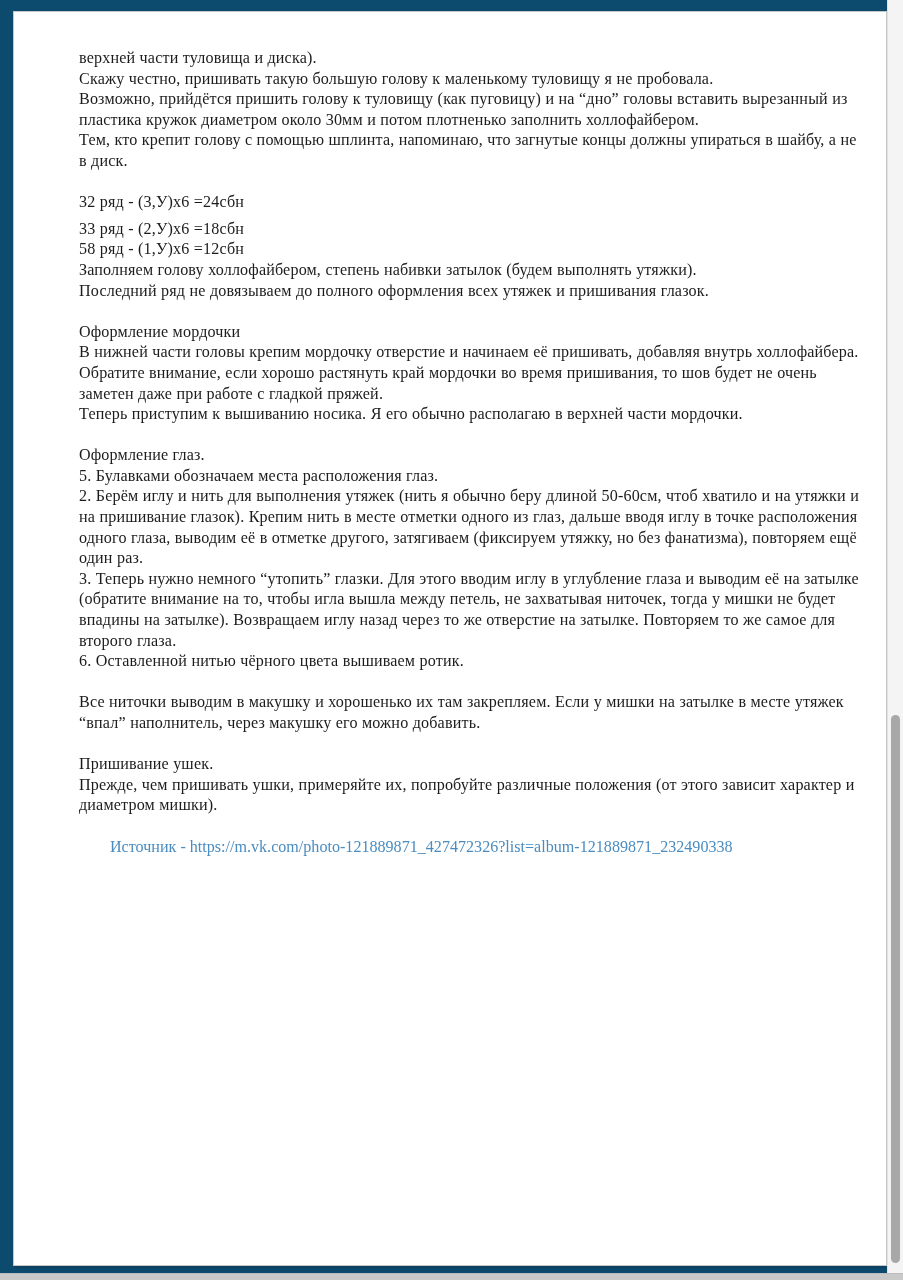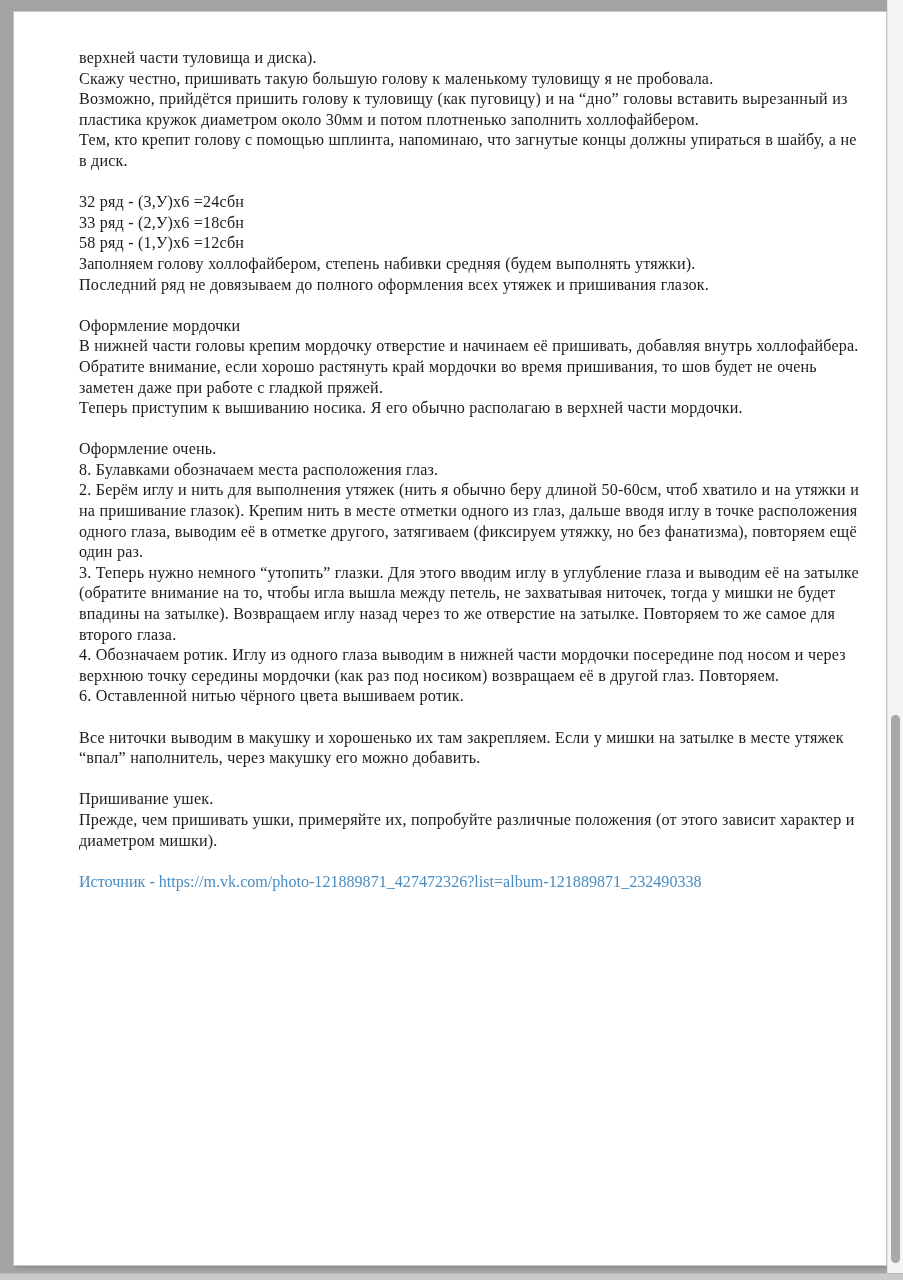--- a/index.html
+++ b/index.html
@@ -14,21 +14,21 @@
     font-family: "Liberation Serif", "DejaVu Serif", serif;
   }
 
   
   #viewer {
     position: absolute;
     left: 0;
     top: 0;
     width: 903px;
     height: 1280px;
-    background: #a3a3a3;
+    background: #0c4a6e;
     overflow: hidden;
   }
 
   
   #page {
     position: absolute;
     left: 14px;
     top: 12px;
     width: 872px;
     height: 1253px;
@@ -61,20 +61,21 @@
   .gap {
     height: 20.6px;
   }
 
   .link {
     color: #4a8cc0;
     font-size: 16.1px;
     line-height: 20.6px;
     text-decoration: none;
     display: inline-block;
+    margin-left: 31px;
   }
 
   
   #scroll-track {
     position: absolute;
     right: 0;
     top: 0;
     width: 15px;
     height: 1280px;
     background: #f4f4f4;
@@ -115,45 +116,44 @@
         <p class="para" style="color: rgb(28, 28, 28);">Скажу честно, пришивать такую большую голову к маленькому туловищу я не пробовала.</p>
         <p class="para" style="color: rgb(28, 28, 28);">Возможно, прийдётся пришить голову к туловищу (как пуговицу) и на “дно” головы вставить вырезанный из пластика кружок диаметром около 30мм и потом плотненько заполнить холлофайбером.</p>
         <p class="para" style="color: rgb(28, 28, 28);">Тем, кто крепит голову с помощью шплинта, напоминаю, что загнутые концы должны упираться в шайбу, а не в диск.</p>
       </div>
 
       <div class="gap"></div>
 
       
       <div>
         <p class="para" style="color: rgb(28, 28, 28);">32 ряд - (3,У)х6 =24сбн</p>
-        <p class="para" style="color: rgb(28, 28, 28);">33 ряд - (2,У)х6 =18сбн</p>
+        <p class="para" style="color: rgb(28, 28, 28); margin-top: 6px;">33 ряд - (2,У)х6 =18сбн</p>
         <p class="para" style="color: rgb(28, 28, 28);">58 ряд - (1,У)х6 =12сбн</p>
-        <p class="para" style="color: rgb(28, 28, 28);">Заполняем голову холлофайбером, степень набивки средняя (будем выполнять утяжки).</p>
+        <p class="para" style="color: rgb(28, 28, 28);">Заполняем голову холлофайбером, степень набивки затылок (будем выполнять утяжки).</p>
         <p class="para" style="color: rgb(28, 28, 28);">Последний ряд не довязываем до полного оформления всех утяжек и пришивания глазок.</p>
       </div>
 
       <div class="gap"></div>
 
       
       <div>
         <p class="para" style="color: rgb(28, 28, 28);">Оформление мордочки</p>
         <p class="para" style="color: rgb(28, 28, 28);">В нижней части головы крепим мордочку отверстие и начинаем её пришивать, добавляя внутрь холлофайбера.</p>
         <p class="para" style="color: rgb(28, 28, 28);">Обратите внимание, если хорошо растянуть край мордочки во время пришивания, то шов будет не очень заметен даже при работе с гладкой пряжей.</p>
         <p class="para" style="color: rgb(28, 28, 28);">Теперь приступим к вышиванию носика. Я его обычно располагаю в верхней части мордочки.</p>
       </div>
 
       <div class="gap"></div>
 
       
       <div>
-        <p class="para" style="color: rgb(28, 28, 28);">Оформление очень.</p>
-        <p class="para" style="color: rgb(28, 28, 28);">8. Булавками обозначаем места расположения глаз.</p>
+        <p class="para" style="color: rgb(28, 28, 28);">Оформление глаз.</p>
+        <p class="para" style="color: rgb(28, 28, 28);">5. Булавками обозначаем места расположения глаз.</p>
         <p class="para" style="color: rgb(28, 28, 28);">2. Берём иглу и нить для выполнения утяжек (нить я обычно беру длиной 50-60см, чтоб хватило и на утяжки и на пришивание глазок). Крепим нить в месте отметки одного из глаз, дальше вводя иглу в точке расположения одного глаза, выводим её в отметке другого, затягиваем (фиксируем утяжку, но без фанатизма), повторяем ещё один раз.</p>
         <p class="para" style="color: rgb(28, 28, 28);">3. Теперь нужно немного “утопить” глазки. Для этого вводим иглу в углубление глаза и выводим её на затылке (обратите внимание на то, чтобы игла вышла между петель, не захватывая ниточек, тогда у мишки не будет впадины на затылке). Возвращаем иглу назад через то же отверстие на затылке. Повторяем то же самое для второго глаза.</p>
-        <p class="para" style="color: rgb(28, 28, 28);">4. Обозначаем ротик. Иглу из одного глаза выводим в нижней части мордочки посередине под носом и через верхнюю точку середины мордочки (как раз под носиком) возвращаем её в другой глаз. Повторяем.</p>
         <p class="para" style="color: rgb(28, 28, 28);">6. Оставленной нитью чёрного цвета вышиваем ротик.</p>
       </div>
 
       <div class="gap"></div>
 
       
       <div>
         <p class="para" style="color: rgb(28, 28, 28);">Все ниточки выводим в макушку и хорошенько их там закрепляем. Если у мишки на затылке в месте утяжек “впал” наполнитель, через макушку его можно добавить.</p>
       </div>
 

